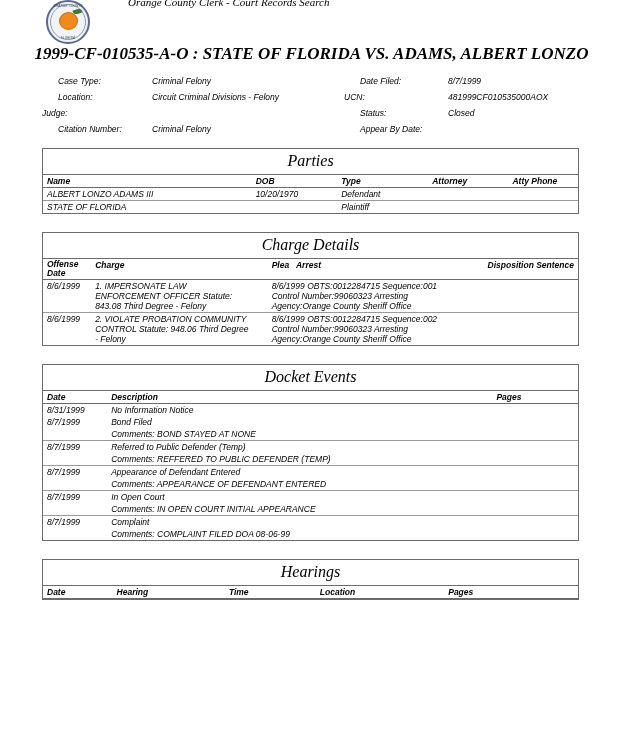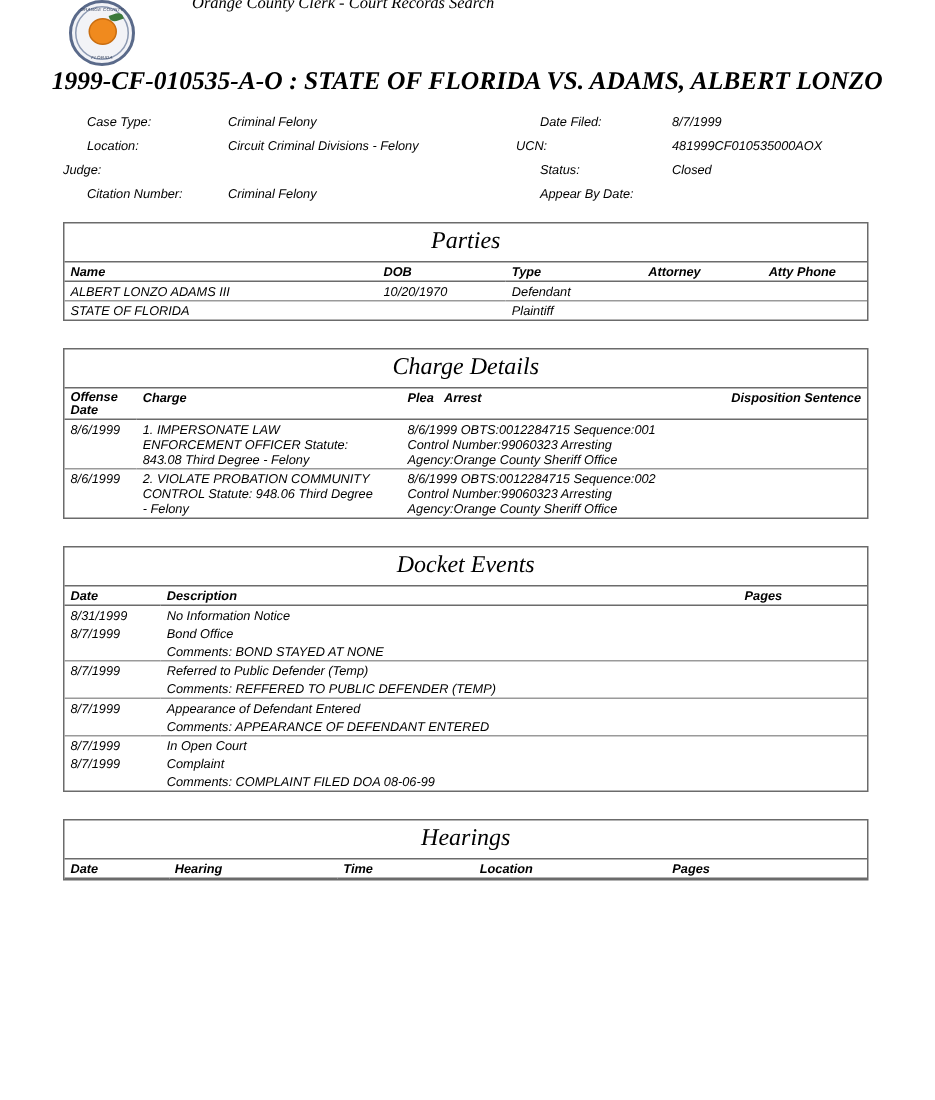--- a/index.html
+++ b/index.html
@@ -332,21 +332,21 @@
       </thead>
       <tbody>
         <tr>
           <td>8/31/1999</td>
           <td>No Information Notice</td>
           <td class="docket-col-pages"></td>
         </tr>
 
         <tr>
           <td>8/7/1999</td>
-          <td>Bond Office</td>
+          <td>Bond Filed</td>
           <td class="docket-col-pages"></td>
         </tr>
         <tr class="rowline comment-row">
           <td></td>
           <td colspan="2">Comments: BOND STAYED AT NONE</td>
         </tr>
 
         <tr>
           <td>8/7/1999</td>
           <td>Referred to Public Defender (Temp)</td>
@@ -364,20 +364,24 @@
         </tr>
         <tr class="rowline comment-row">
           <td></td>
           <td colspan="2">Comments: APPEARANCE OF DEFENDANT ENTERED</td>
         </tr>
 
         <tr>
           <td>8/7/1999</td>
           <td>In Open Court</td>
           <td class="docket-col-pages"></td>
+        </tr>
+        <tr class="rowline comment-row">
+          <td></td>
+          <td colspan="2">Comments: IN OPEN COURT INITIAL APPEARANCE</td>
         </tr>
 
         <tr>
           <td>8/7/1999</td>
           <td>Complaint</td>
           <td class="docket-col-pages"></td>
         </tr>
         <tr class="comment-row">
           <td></td>
           <td colspan="2">Comments: COMPLAINT FILED DOA 08-06-99</td>

